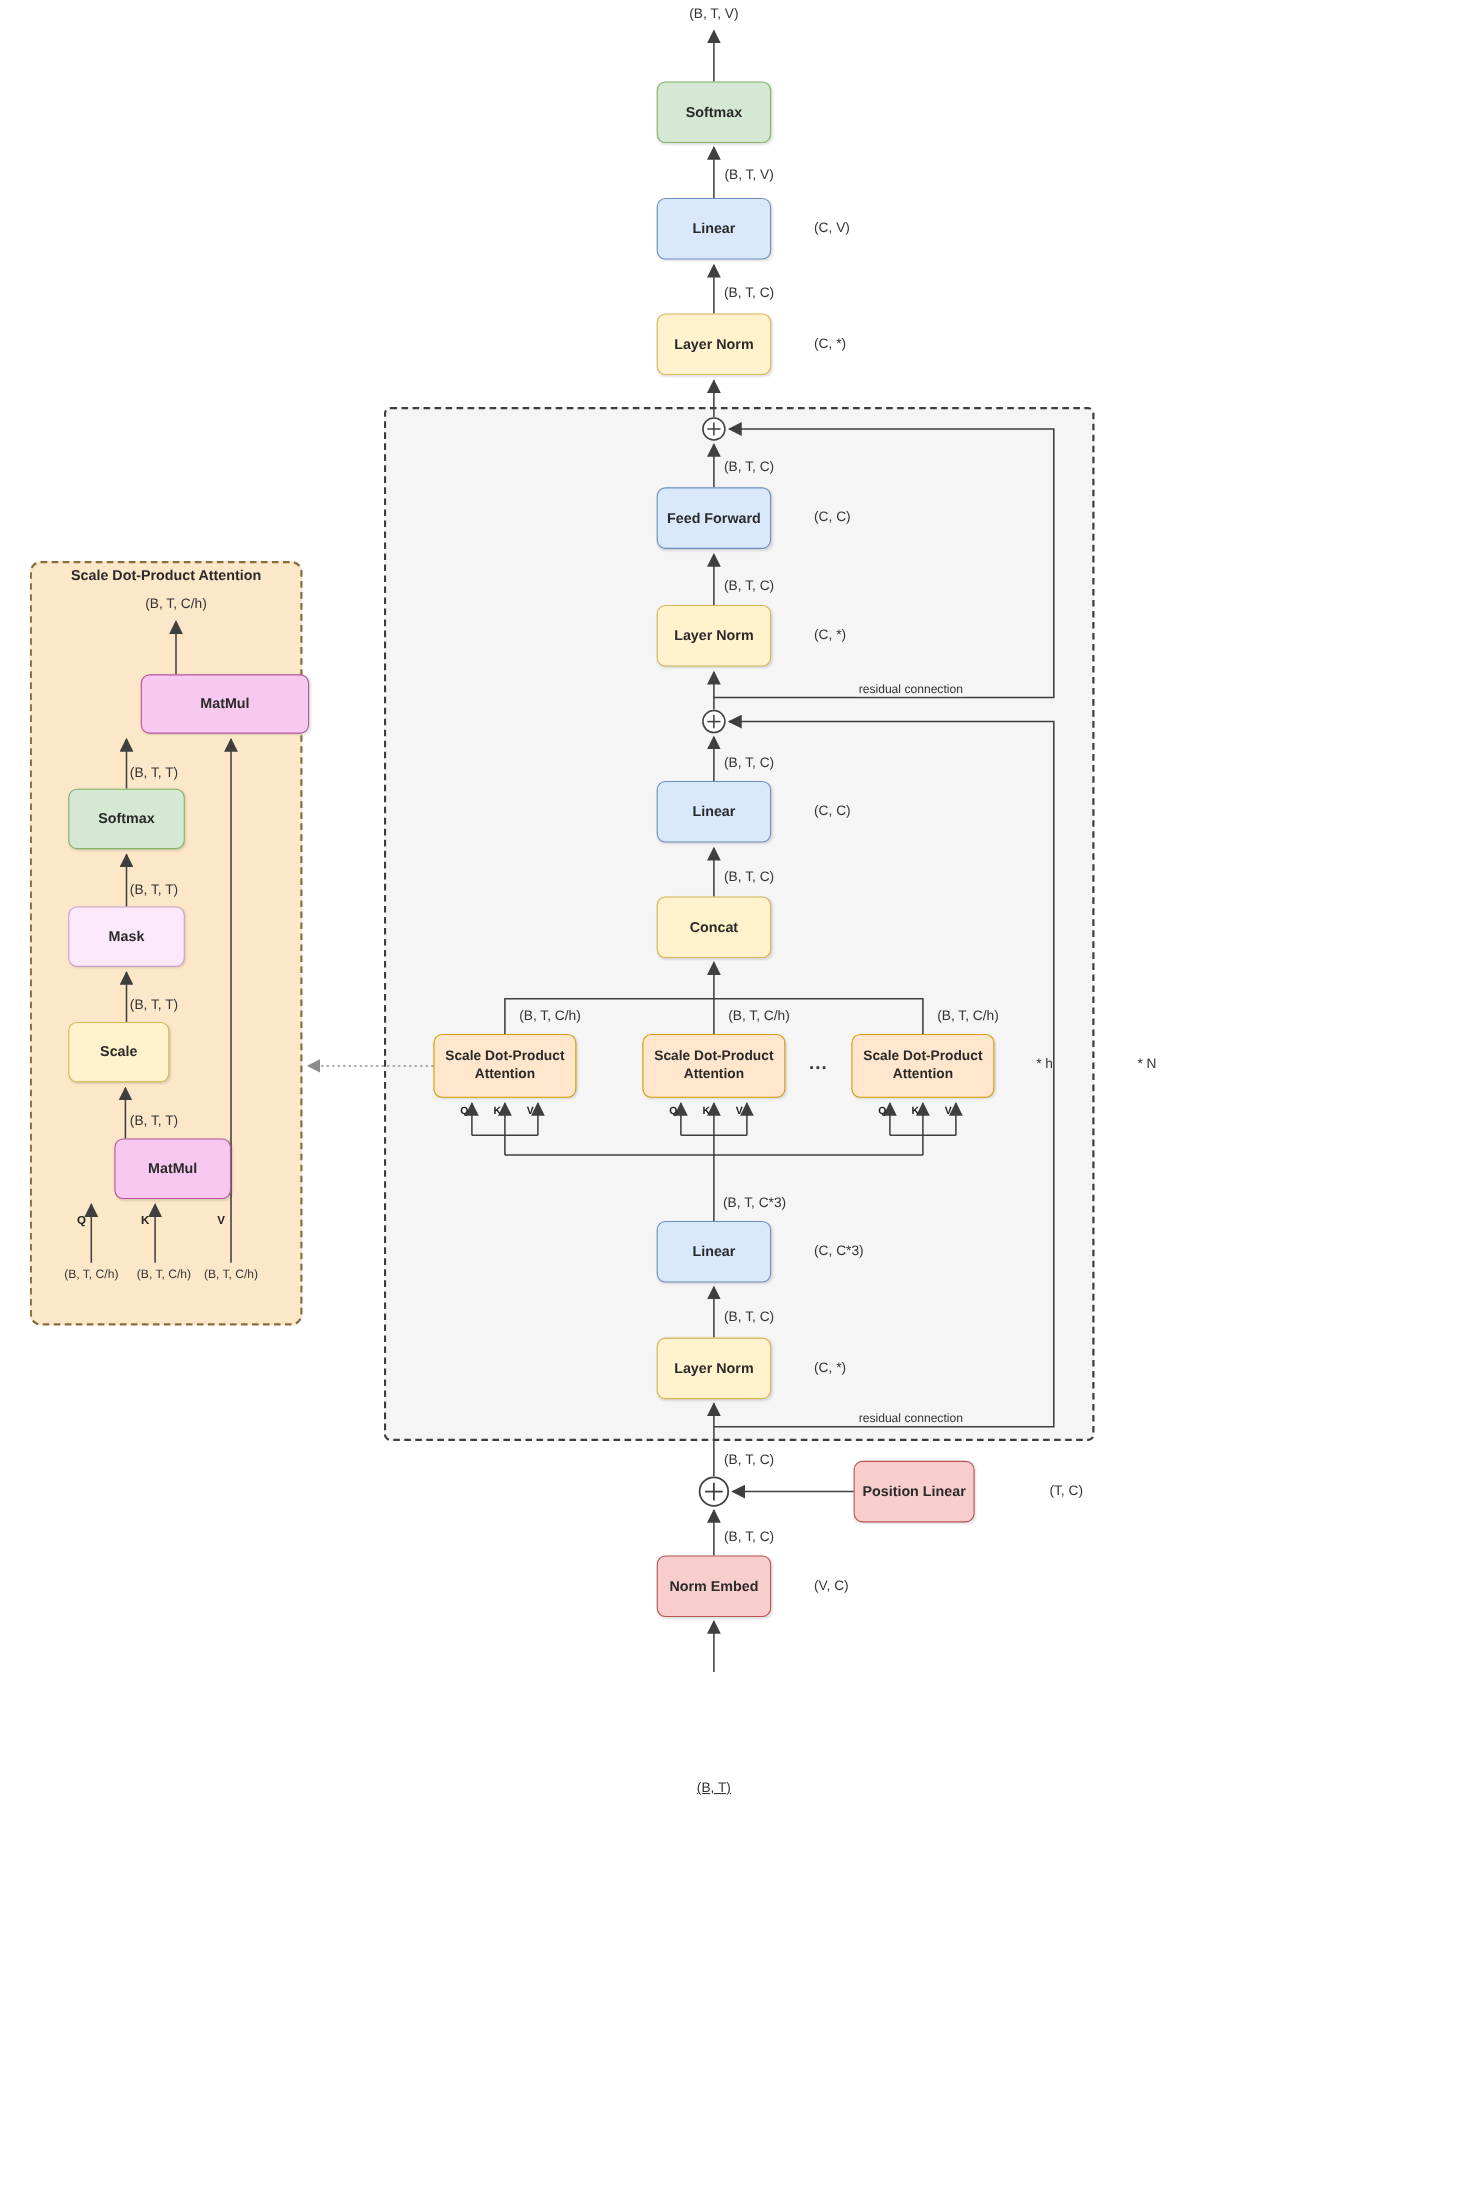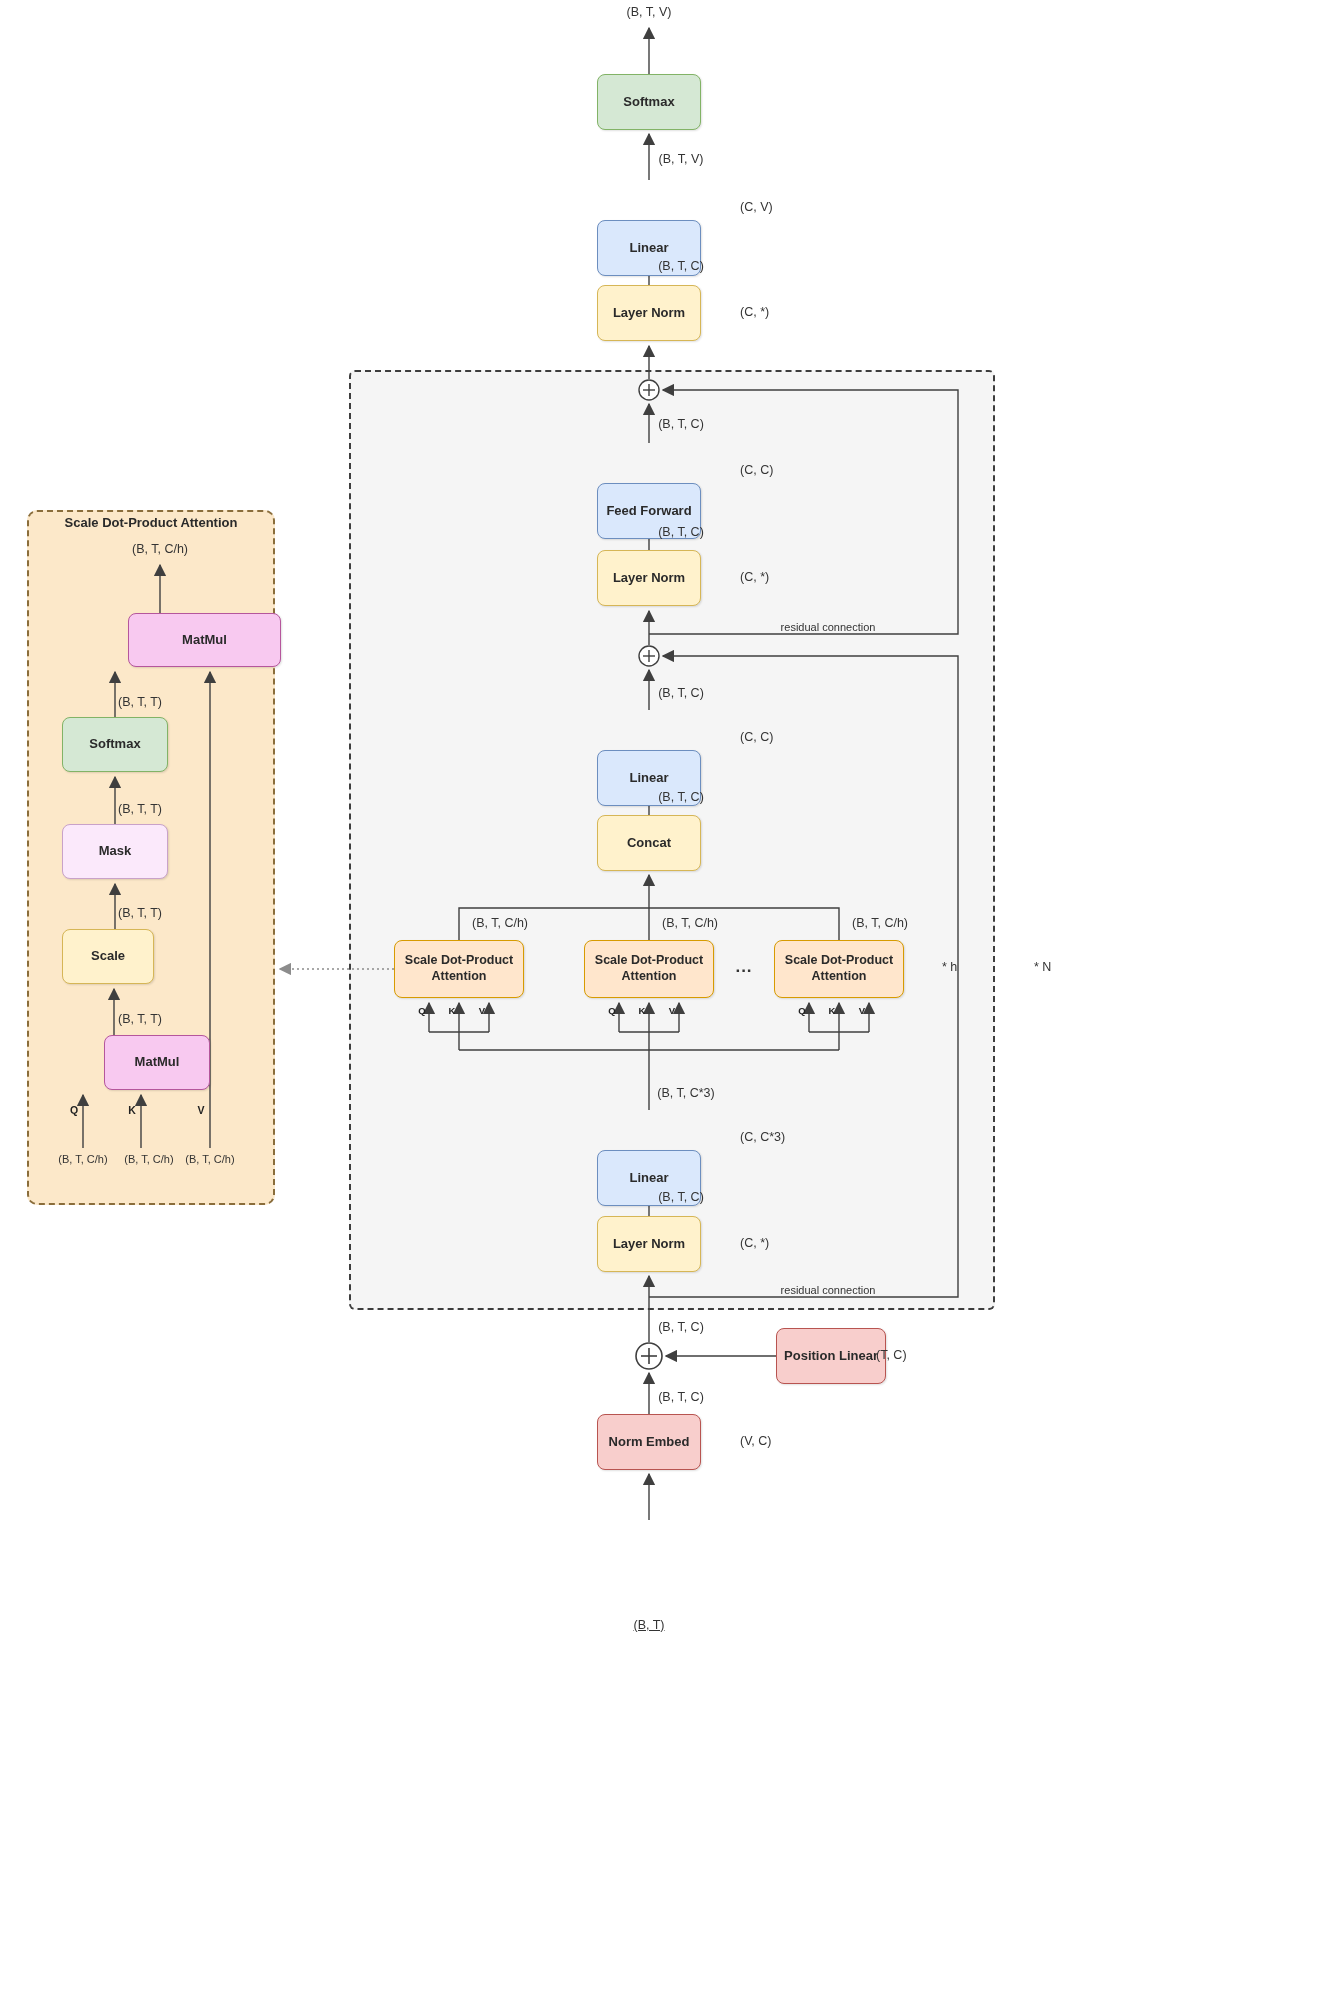--- a/index.html
+++ b/index.html
@@ -6,21 +6,21 @@
   body { font-family:"Liberation Sans", sans-serif; background:#ffffff; }
   .canvas { position:relative; width:1342px; height:2010px; background:#ffffff; overflow:hidden; }
   .panel { position:absolute; border:2px dashed; }
   .panel.block { background:#f5f5f5; border-color:#3d3d3d; border-radius:6px; }
   .panel.detail { background:#fce8c9; border-color:#8a6d3b; border-radius:10px; }
   .box { position:absolute; display:flex; align-items:center; justify-content:center;
          border:1.5px solid; border-radius:8px; font-size:13px; font-weight:bold;
          color:#2a2a2a; text-align:center; line-height:1.25; width:104px; height:56px;
          padding:2px 4px; box-shadow:1px 1px 2px rgba(0,0,0,0.12); }
   .green   { background:#d5e8d4; border-color:#82b366; }
-  .blue    { background:#dae8fc; border-color:#6c8ebf;margin-top:40px; }
+  .blue    { background:#dae8fc; border-color:#6c8ebf; }
   .yellow  { background:#fff2cc; border-color:#d6b656; }
   .red     { background:#f8cecc; border-color:#b85450; }
   .orange  { background:#ffe6cc; border-color:#d79b00; font-size:12.5px; }
   .magenta { background:#f8c9f0; border-color:#b5569c;margin-left:44px; }
   .palepink{ background:#fbe9fb; border-color:#c9a2c9; }
   .lbl { position:absolute; font-size:12.5px; color:#343434; white-space:nowrap;
          transform:translateX(-50%); }
   .side { transform:none;margin-left:28px; }
   .sm  { font-size:11px; }
   .qkv { font-size:9.5px; font-weight:bold; color:#222; }
@@ -177,21 +177,21 @@
   <div class="lbl qkv" style="left:832px; top:1005px;">K</div>
   <div class="lbl qkv" style="left:862px; top:1005px;">V</div>
 
   <div class="lbl" style="left:686px; top:1086px;">(B, T, C*3)</div>
   <div class="lbl side" style="left:712px; top:1130px;">(C, C*3)</div>
   <div class="lbl" style="left:681px; top:1190px;">(B, T, C)</div>
   <div class="lbl side" style="left:712px; top:1236px;">(C, *)</div>
   <div class="lbl res" style="left:828px; top:1284px;">residual connection</div>
 
   <div class="lbl" style="left:681px; top:1320px;">(B, T, C)</div>
-  <div class="lbl side" style="left:848px; top:1348px;">(T, C)</div>
+  <div class="lbl side" style="left:926px; top:1348px;">(T, C)</div>
   <div class="lbl" style="left:681px; top:1390px;">(B, T, C)</div>
   <div class="lbl side" style="left:712px; top:1434px;">(V, C)</div>
   <div class="lbl" style="left:649px; top:1618px;text-decoration:underline;">(B, T)</div>
 
   <div class="lbl panel-title" style="left:151px; top:515px;">Scale Dot-Product Attention</div>
   <div class="lbl" style="left:160px; top:542px;">(B, T, C/h)</div>
 
   <div class="box magenta" style="left:84px; top:613px; width:153px; height:54px;">MatMul</div>
   <div class="lbl" style="left:140px; top:695px;">(B, T, T)</div>
 

